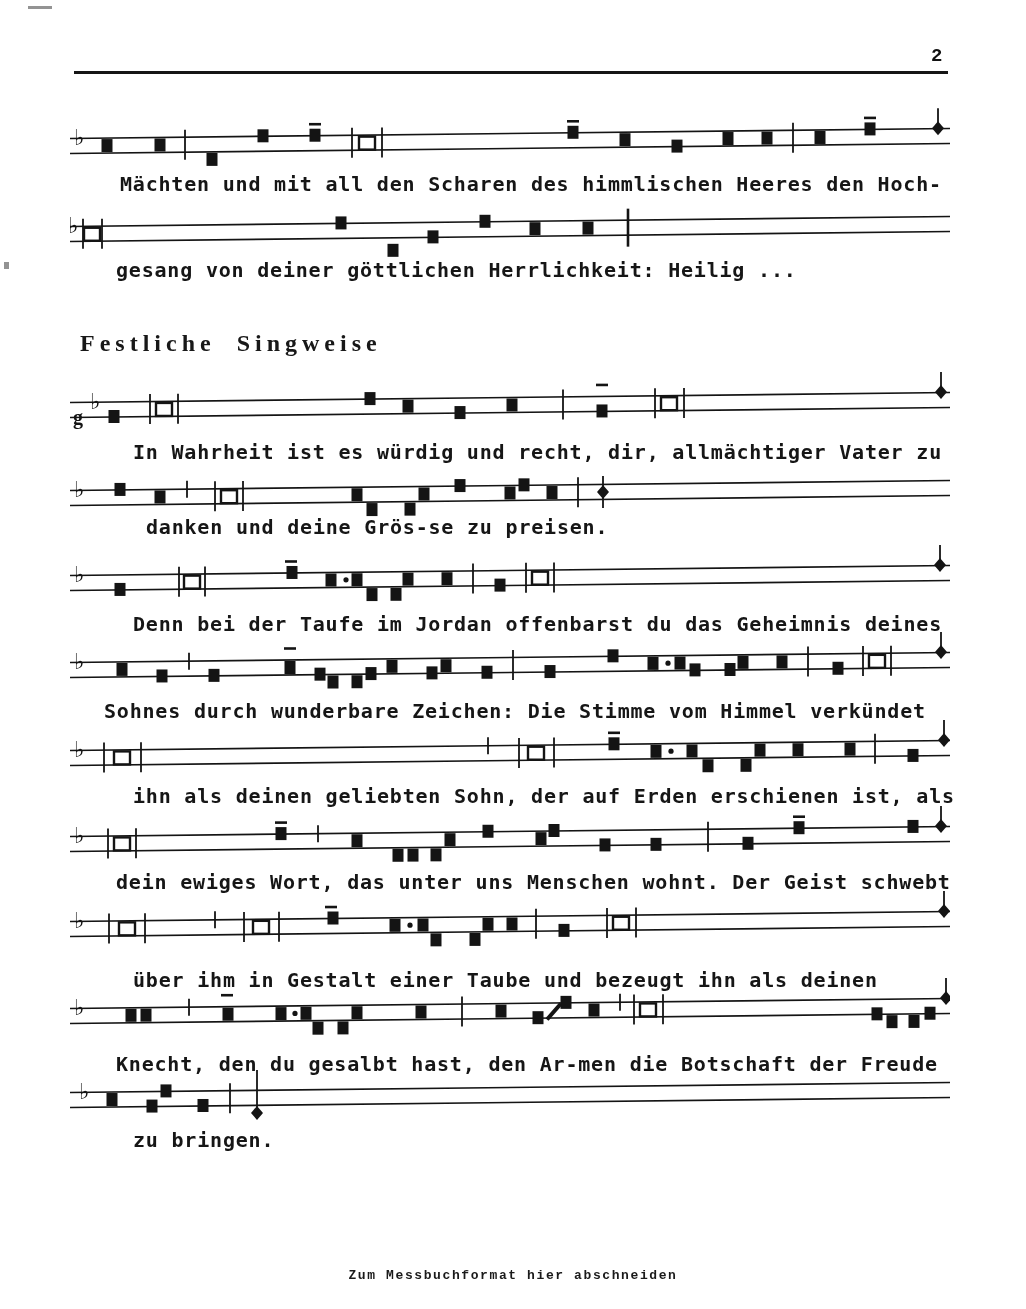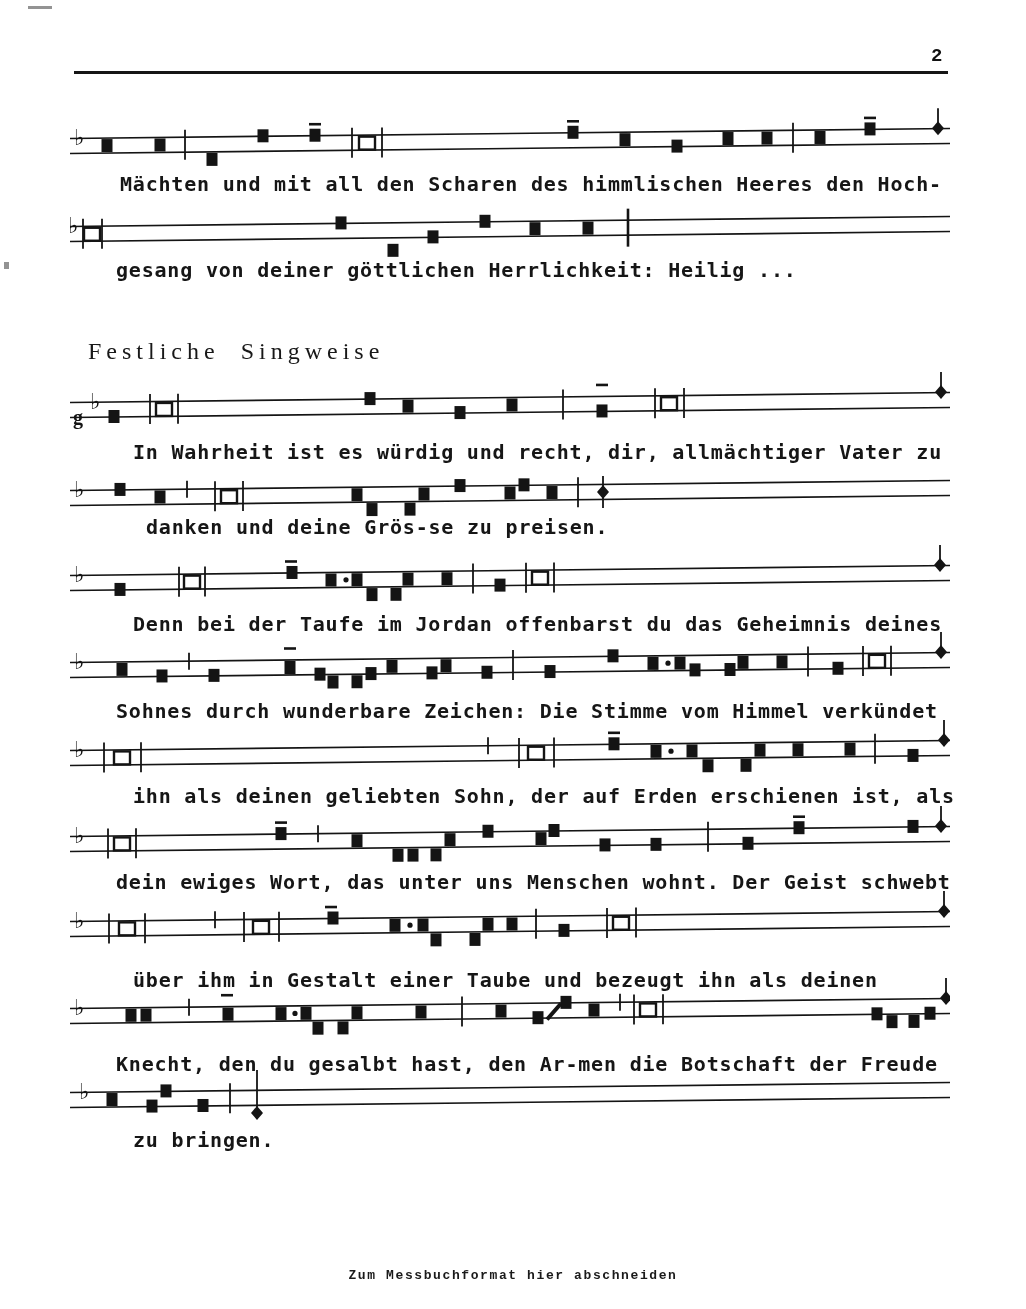--- a/index.html
+++ b/index.html
@@ -15,22 +15,22 @@
   }
   .hdr-page{
     position:absolute;left:931px;top:45px;
     font-family:"Liberation Mono",monospace;font-weight:bold;
     font-size:19px;color:#111;
   }
   .hdr-rule{
     position:absolute;left:74px;top:71px;width:874px;height:3px;background:#161616;
   }
   .section-heading{
-    position:absolute;left:76px;top:326px;margin:12px;
-    font-family:"Liberation Serif",serif;font-weight:normal;
+    position:absolute;left:76px;top:326px;margin:4px;
+    font-family:"Liberation Serif",serif;font-weight:bold;
     font-size:24px;letter-spacing:5px;word-spacing:10px;color:#181818;white-space:nowrap;
   }
   .staff{position:absolute;left:70px;width:880px;height:70px;}
   .staff svg{display:block;}
   .lyric{
     position:absolute;
     font-family:"DejaVu Sans Mono","Liberation Mono",monospace;
     font-weight:bold;font-size:20px;letter-spacing:0.8px;
     color:#161616;white-space:nowrap;padding-left:28px;
   }
@@ -206,21 +206,21 @@
           <rect x="706.5" y="23.40909090909091" width="11" height="13" fill="#141414"></rect>
           <line x1="738" y1="14.613636363636363" x2="738" y2="44.61363636363636" stroke="#141414" stroke-width="1.8"></line>
           <rect x="762.5" y="29.772727272727273" width="11" height="13" fill="#141414"></rect>
           <line x1="793" y1="13.988636363636363" x2="793" y2="43.98863636363636" stroke="#141414" stroke-width="1.8"></line>
           <rect x="799" y="22.829545454545453" width="16" height="13" fill="none" stroke="#141414" stroke-width="2.4"></rect>
           <line x1="821" y1="13.670454545454547" x2="821" y2="43.67045454545455" stroke="#141414" stroke-width="1.8"></line>
           <polygon points="871,13.102272727272727 877,20.102272727272727 871,27.102272727272727 865,20.102272727272727" fill="#141414"></polygon>
           <line x1="871" y1="20.102272727272727" x2="871" y2="0.10227272727272663" stroke="#141414" stroke-width="1.8"></line>
         </svg>
       </div>
-      <div class="lyric" style="left: 88px; top: 699px;">Sohnes durch wunderbare Zeichen: Die Stimme vom Himmel verkündet</div>
+      <div class="lyric" style="left: 76px; top: 699px;">Sohnes durch wunderbare Zeichen: Die Stimme vom Himmel verkündet</div>
       <div class="staff" style="top: 720px;">
         <svg width="880" height="70" viewBox="0 0 880 70">
           <line x1="0" y1="30.5" x2="880" y2="20.5" stroke="#141414" stroke-width="1.6"></line>
           <line x1="0" y1="45.5" x2="880" y2="35.5" stroke="#141414" stroke-width="1.6"></line>
           <text x="4" y="36.88636363636364" fill="#141414" font-size="22" font-family="DejaVu Sans, sans-serif">♭</text>
           <line x1="34" y1="22.613636363636363" x2="34" y2="52.61363636363636" stroke="#141414" stroke-width="1.8"></line>
           <rect x="44" y="31.409090909090907" width="16" height="13" fill="none" stroke="#141414" stroke-width="2.4"></rect>
           <line x1="71" y1="22.193181818181817" x2="71" y2="52.19318181818181" stroke="#141414" stroke-width="1.8"></line>
           <line x1="418" y1="17.25" x2="418" y2="34.25" stroke="#141414" stroke-width="1.8"></line>
           <line x1="449" y1="17.897727272727273" x2="449" y2="47.89772727272727" stroke="#141414" stroke-width="1.8"></line>

